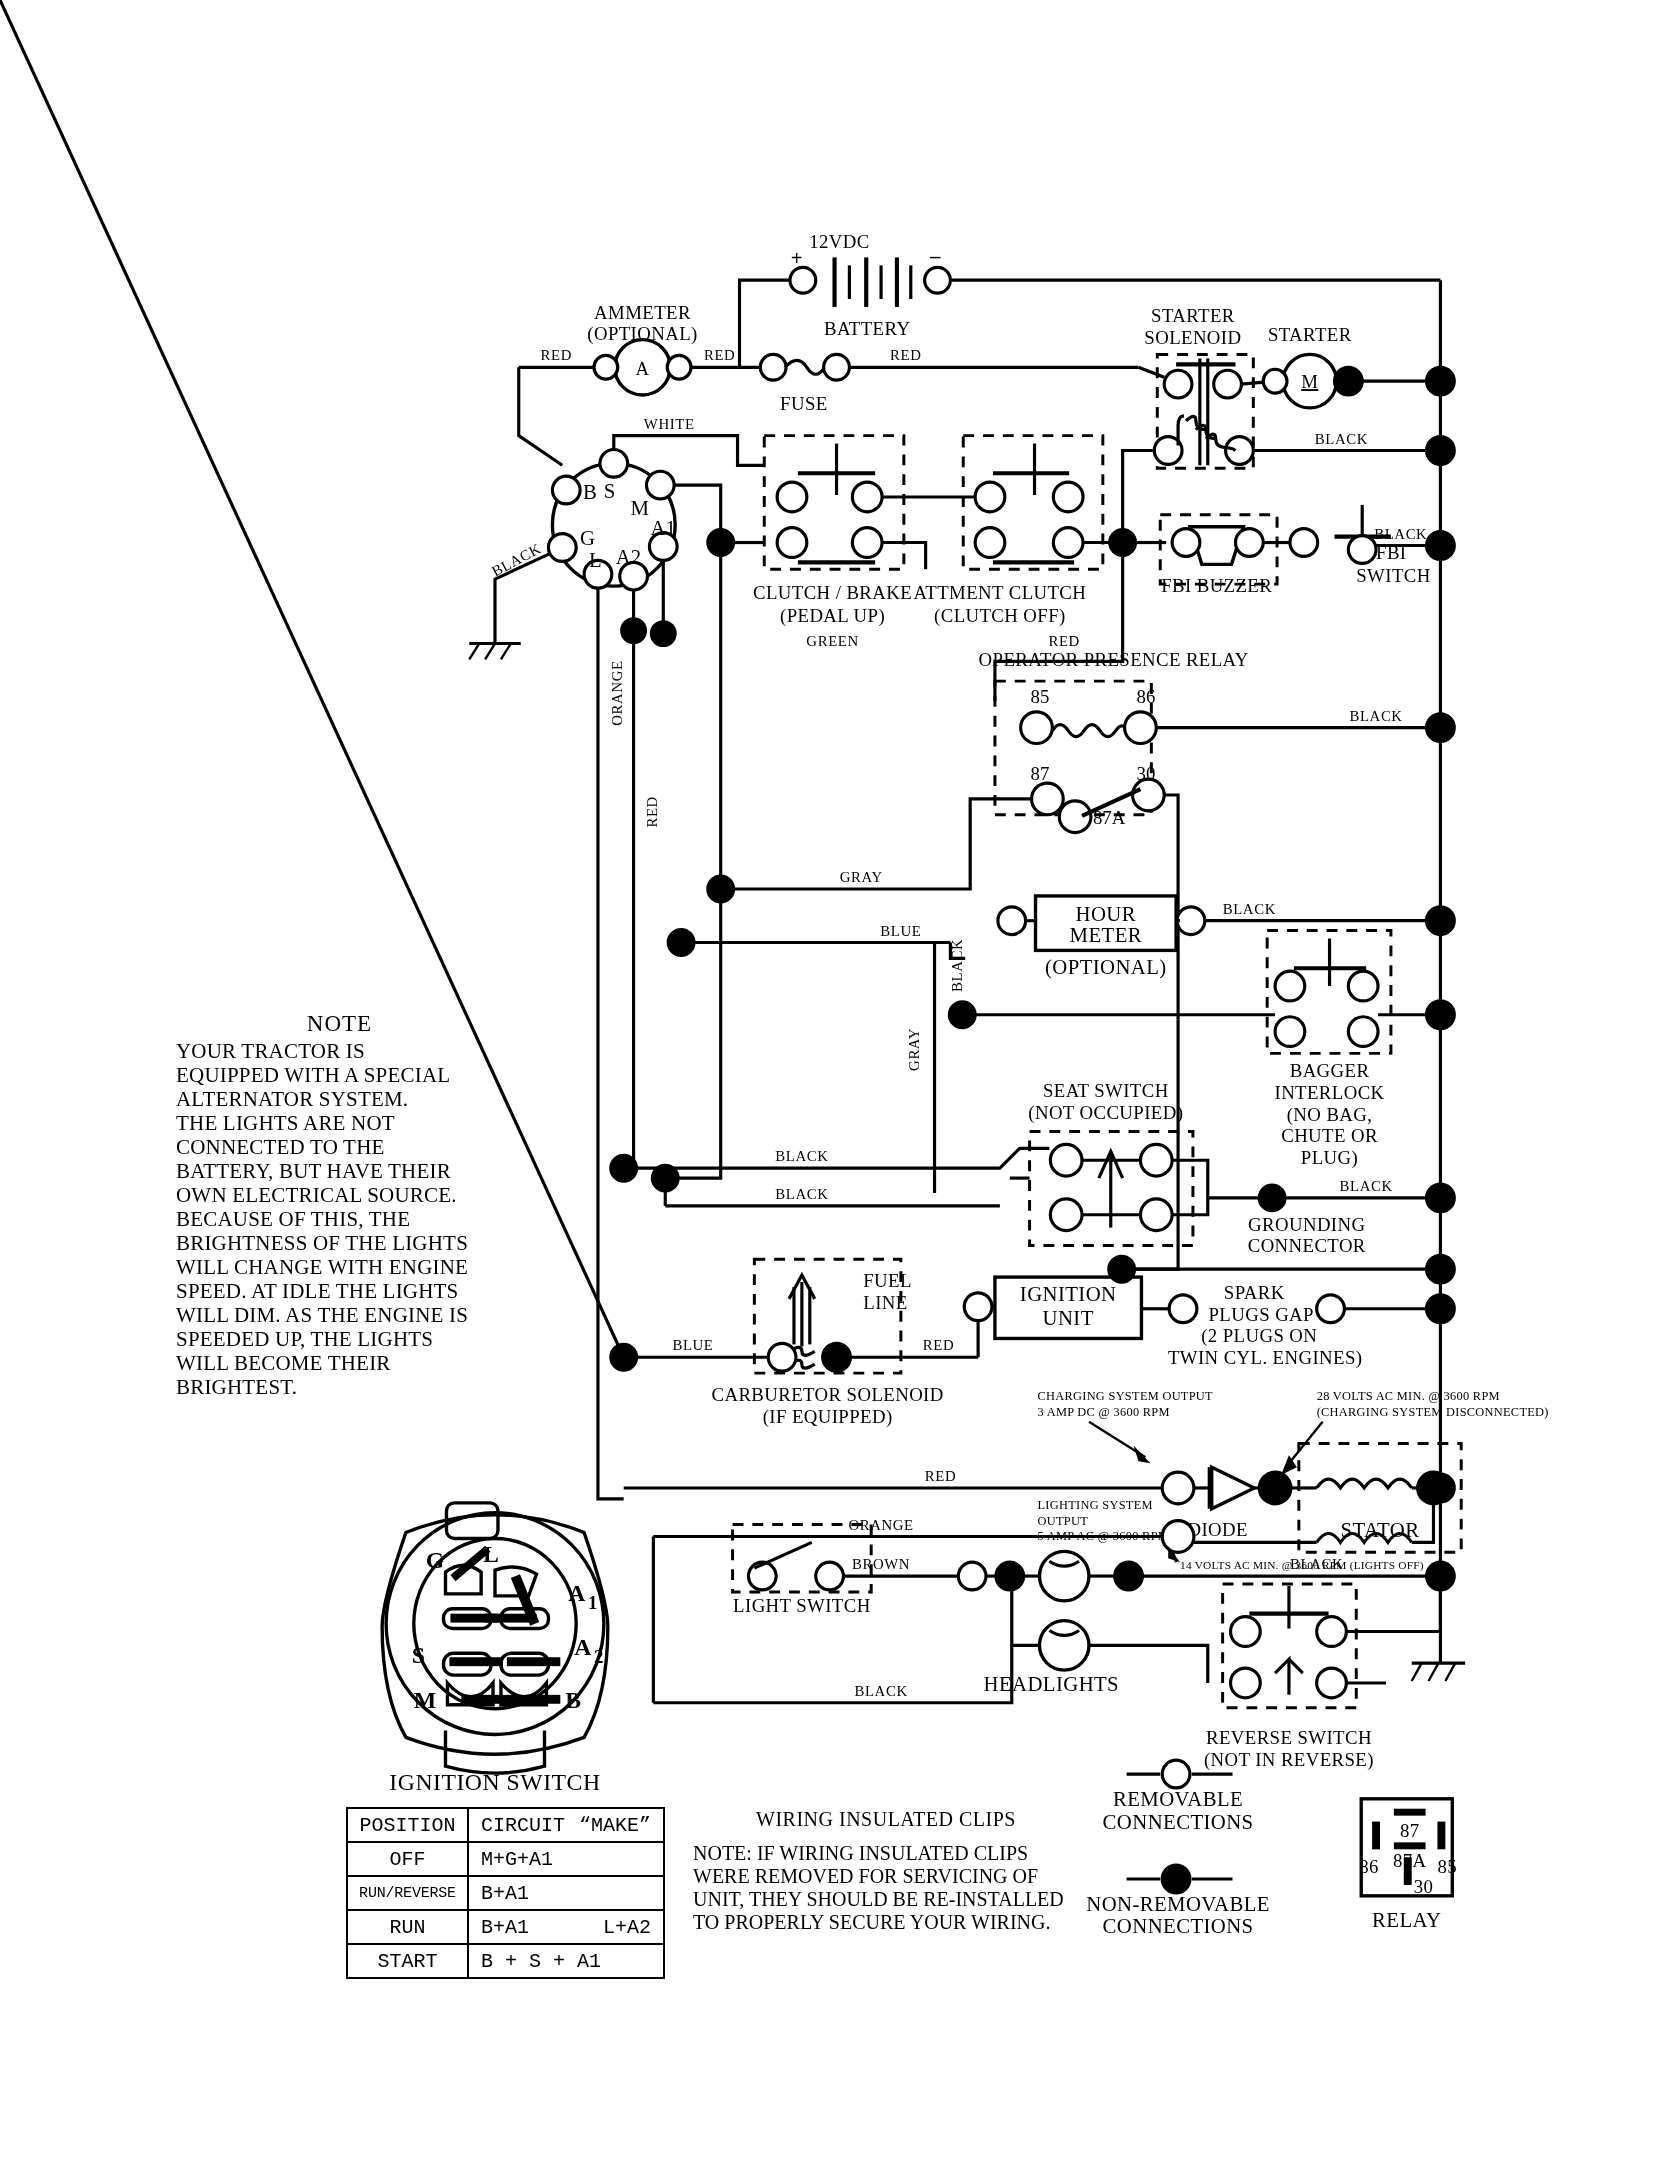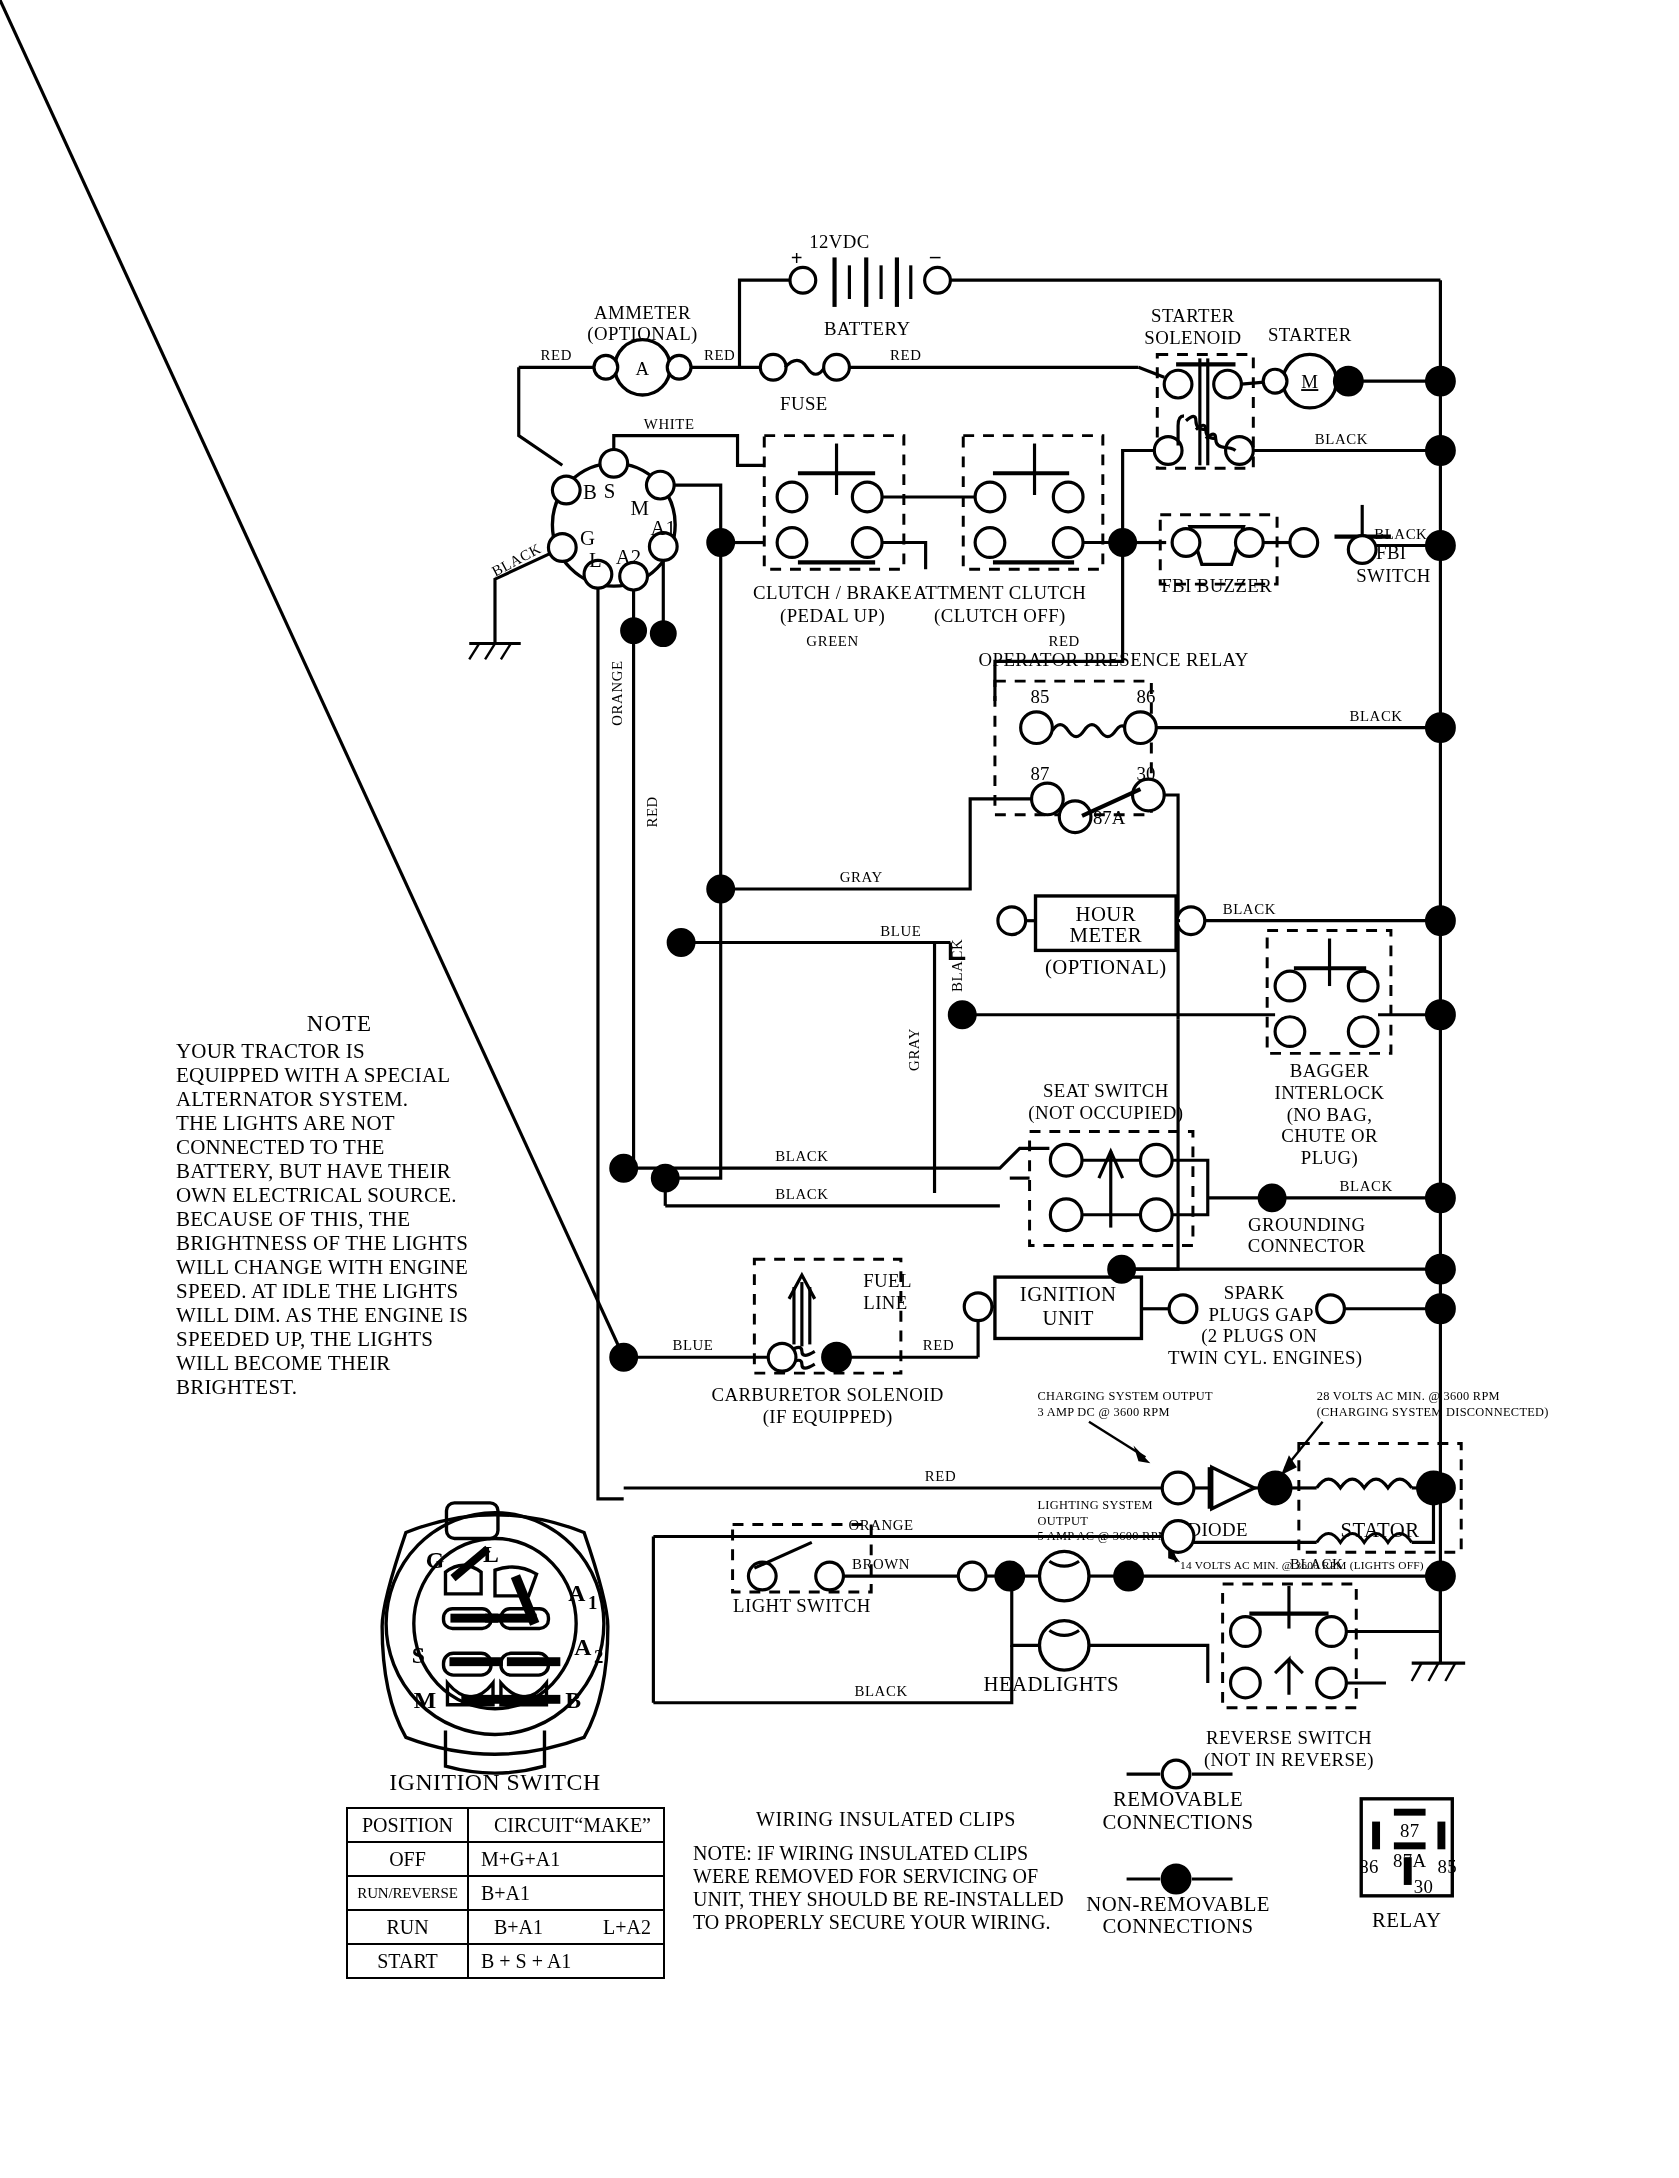--- a/index.html
+++ b/index.html
@@ -72,33 +72,33 @@
     line-height: 23px;
   }
   .clipnote .ct { text-align:center; letter-spacing:0.5px; margin-bottom:11px; }
   .clipnote .cb { white-space: pre-line; }
 
   table.ignition-table {
     position: absolute;
     left: 346px;
     top: 1807px;
     border-collapse: collapse;
-    font-family: Liberation Serif, serif;
+    font-family: Liberation Mono, monospace;
     font-size: 20px;
   }
   table.ignition-table td {
     border: 2.5px solid #000;
     padding: 3px 6px;
     text-align: center;
     height: 26px;
   }
   table.ignition-table td.c1 { width: 107px; }
   table.ignition-table td.c2 { width: 176px; text-align: left; padding-left: 12px; }
   td.small-pos { font-size: 15px; letter-spacing: -0.2px; }
-  .mk-wrap { display:flex; justify-content:space-between; padding-right:6px;margin-left:13px;}
+  .mk-wrap { display:flex; justify-content:space-between; padding-right:6px;}
 </style>
 </head>
 <body>
 
 <div id="page">
 
 <svg class="diagram" viewBox="0 0 1696 2200">
 
   <g>
     <text class="lbl" x="848" y="250" text-anchor="middle">12VDC</text>

